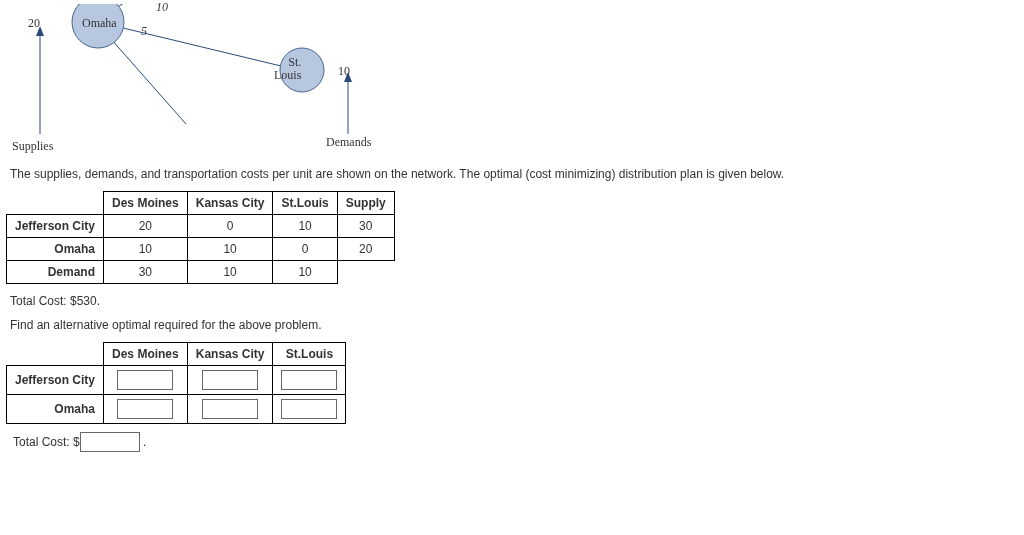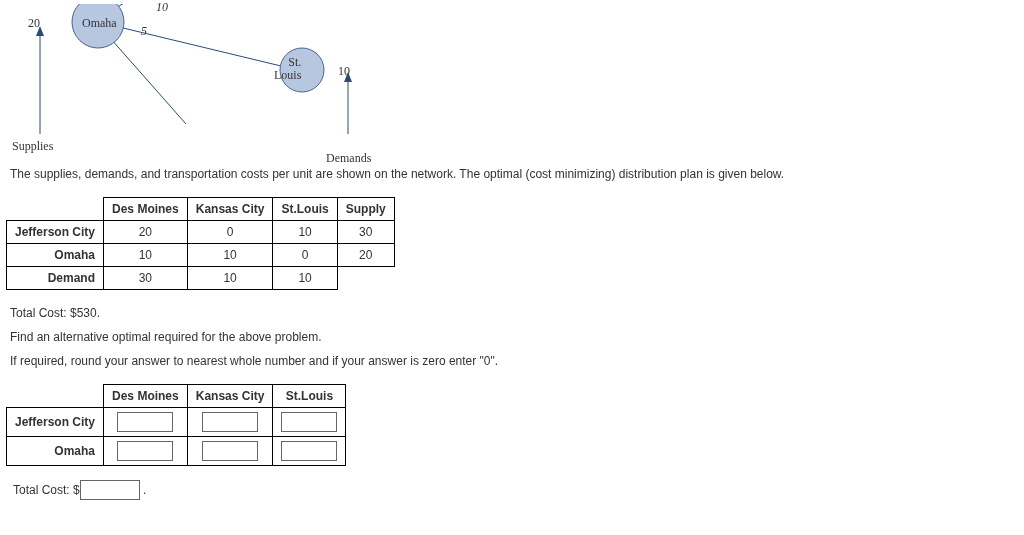--- a/index.html
+++ b/index.html
@@ -1,21 +1,21 @@
 <!DOCTYPE html>
 <html><head>
 <meta charset="utf-8">
 <style>
   html,body{margin:0;padding:0;font-family:Verdana,Geneva,sans-serif;font-size:12px;color:#333;background:#fff}
   .page{padding:4px 12px 20px 6px;width:1024px;box-sizing:border-box}
   .net-wrap{position:relative;width:400px;height:155px}
   .net-wrap svg{position:absolute;inset:0}
   .net-label{position:absolute;font-family:Georgia,serif;font-size:12px;color:#333}
   p{margin:6px 4px;line-height:1.5}
-  table.data{border-collapse:collapse;margin:14px 0}
+  table.data{border-collapse:collapse;margin:8px 0}
   table.data th,table.data td{border:1px solid #000;padding:4px 8px;font-size:12px;text-align:center}
   table.data th{font-weight:bold}
   table.data td.rowhdr{font-weight:bold;text-align:right}
   table.ans td input{width:52px;height:16px;border:1px solid #666;font-size:12px;text-align:center;padding:1px}
   .tc-line{margin:8px 7px}
   .tc-line input{width:52px;height:16px;border:1px solid #666;font-size:12px;text-align:left;padding:1px 3px}
 </style>
 </head>
 <body>
 
@@ -38,21 +38,21 @@
 
       <circle cx="296" cy="66" r="22" fill="#b7c7e0" stroke="#48658f" stroke-width="1"></circle>
     </svg>
     <span class="net-label" style="left:22px;top:12px">20</span>
     <span class="net-label" style="left:76px;top:12px">Omaha</span>
     <span class="net-label" style="left:150px;top:-4px;font-style:italic">10</span>
     <span class="net-label" style="left:135px;top:20px;font-style:italic">5</span>
     <span class="net-label" style="left:268px;top:52px;text-align:right;line-height:1.1">St.<br>Louis</span>
     <span class="net-label" style="left:332px;top:60px">10</span>
     <span class="net-label" style="left:6px;top:135px">Supplies</span>
-    <span class="net-label" style="left:320px;top:147px">Demands</span>
+    <span class="net-label" style="left:320px;top:131px">Demands</span>
   </div>
 
   <p>The supplies, demands, and transportation costs per unit are shown on the network. The optimal (cost minimizing) distribution plan is given below.</p>
 
   <table class="data">
     <tbody>
         <tr>
       <th style="border:none;background:#fff"></th>
       <th>Des Moines</th>
       <th>Kansas City</th>
@@ -78,21 +78,20 @@
       <td>30</td>
       <td>10</td>
       <td>10</td>
       <td style="border:none"></td>
     </tr>
   </tbody>
     </table>
 
   <p>Total Cost: $530.</p>
   <p>Find an alternative optimal required for the above problem.</p>
-  <p>If required, round your answer to nearest whole number and if your answer is zero enter "0".</p>
 
   <table class="data ans">
     <tbody>
         <tr>
       <th style="border:none;background:#fff"></th>
       <th>Des Moines</th>
       <th>Kansas City</th>
       <th>St.Louis</th>
     </tr>
     <tr>

